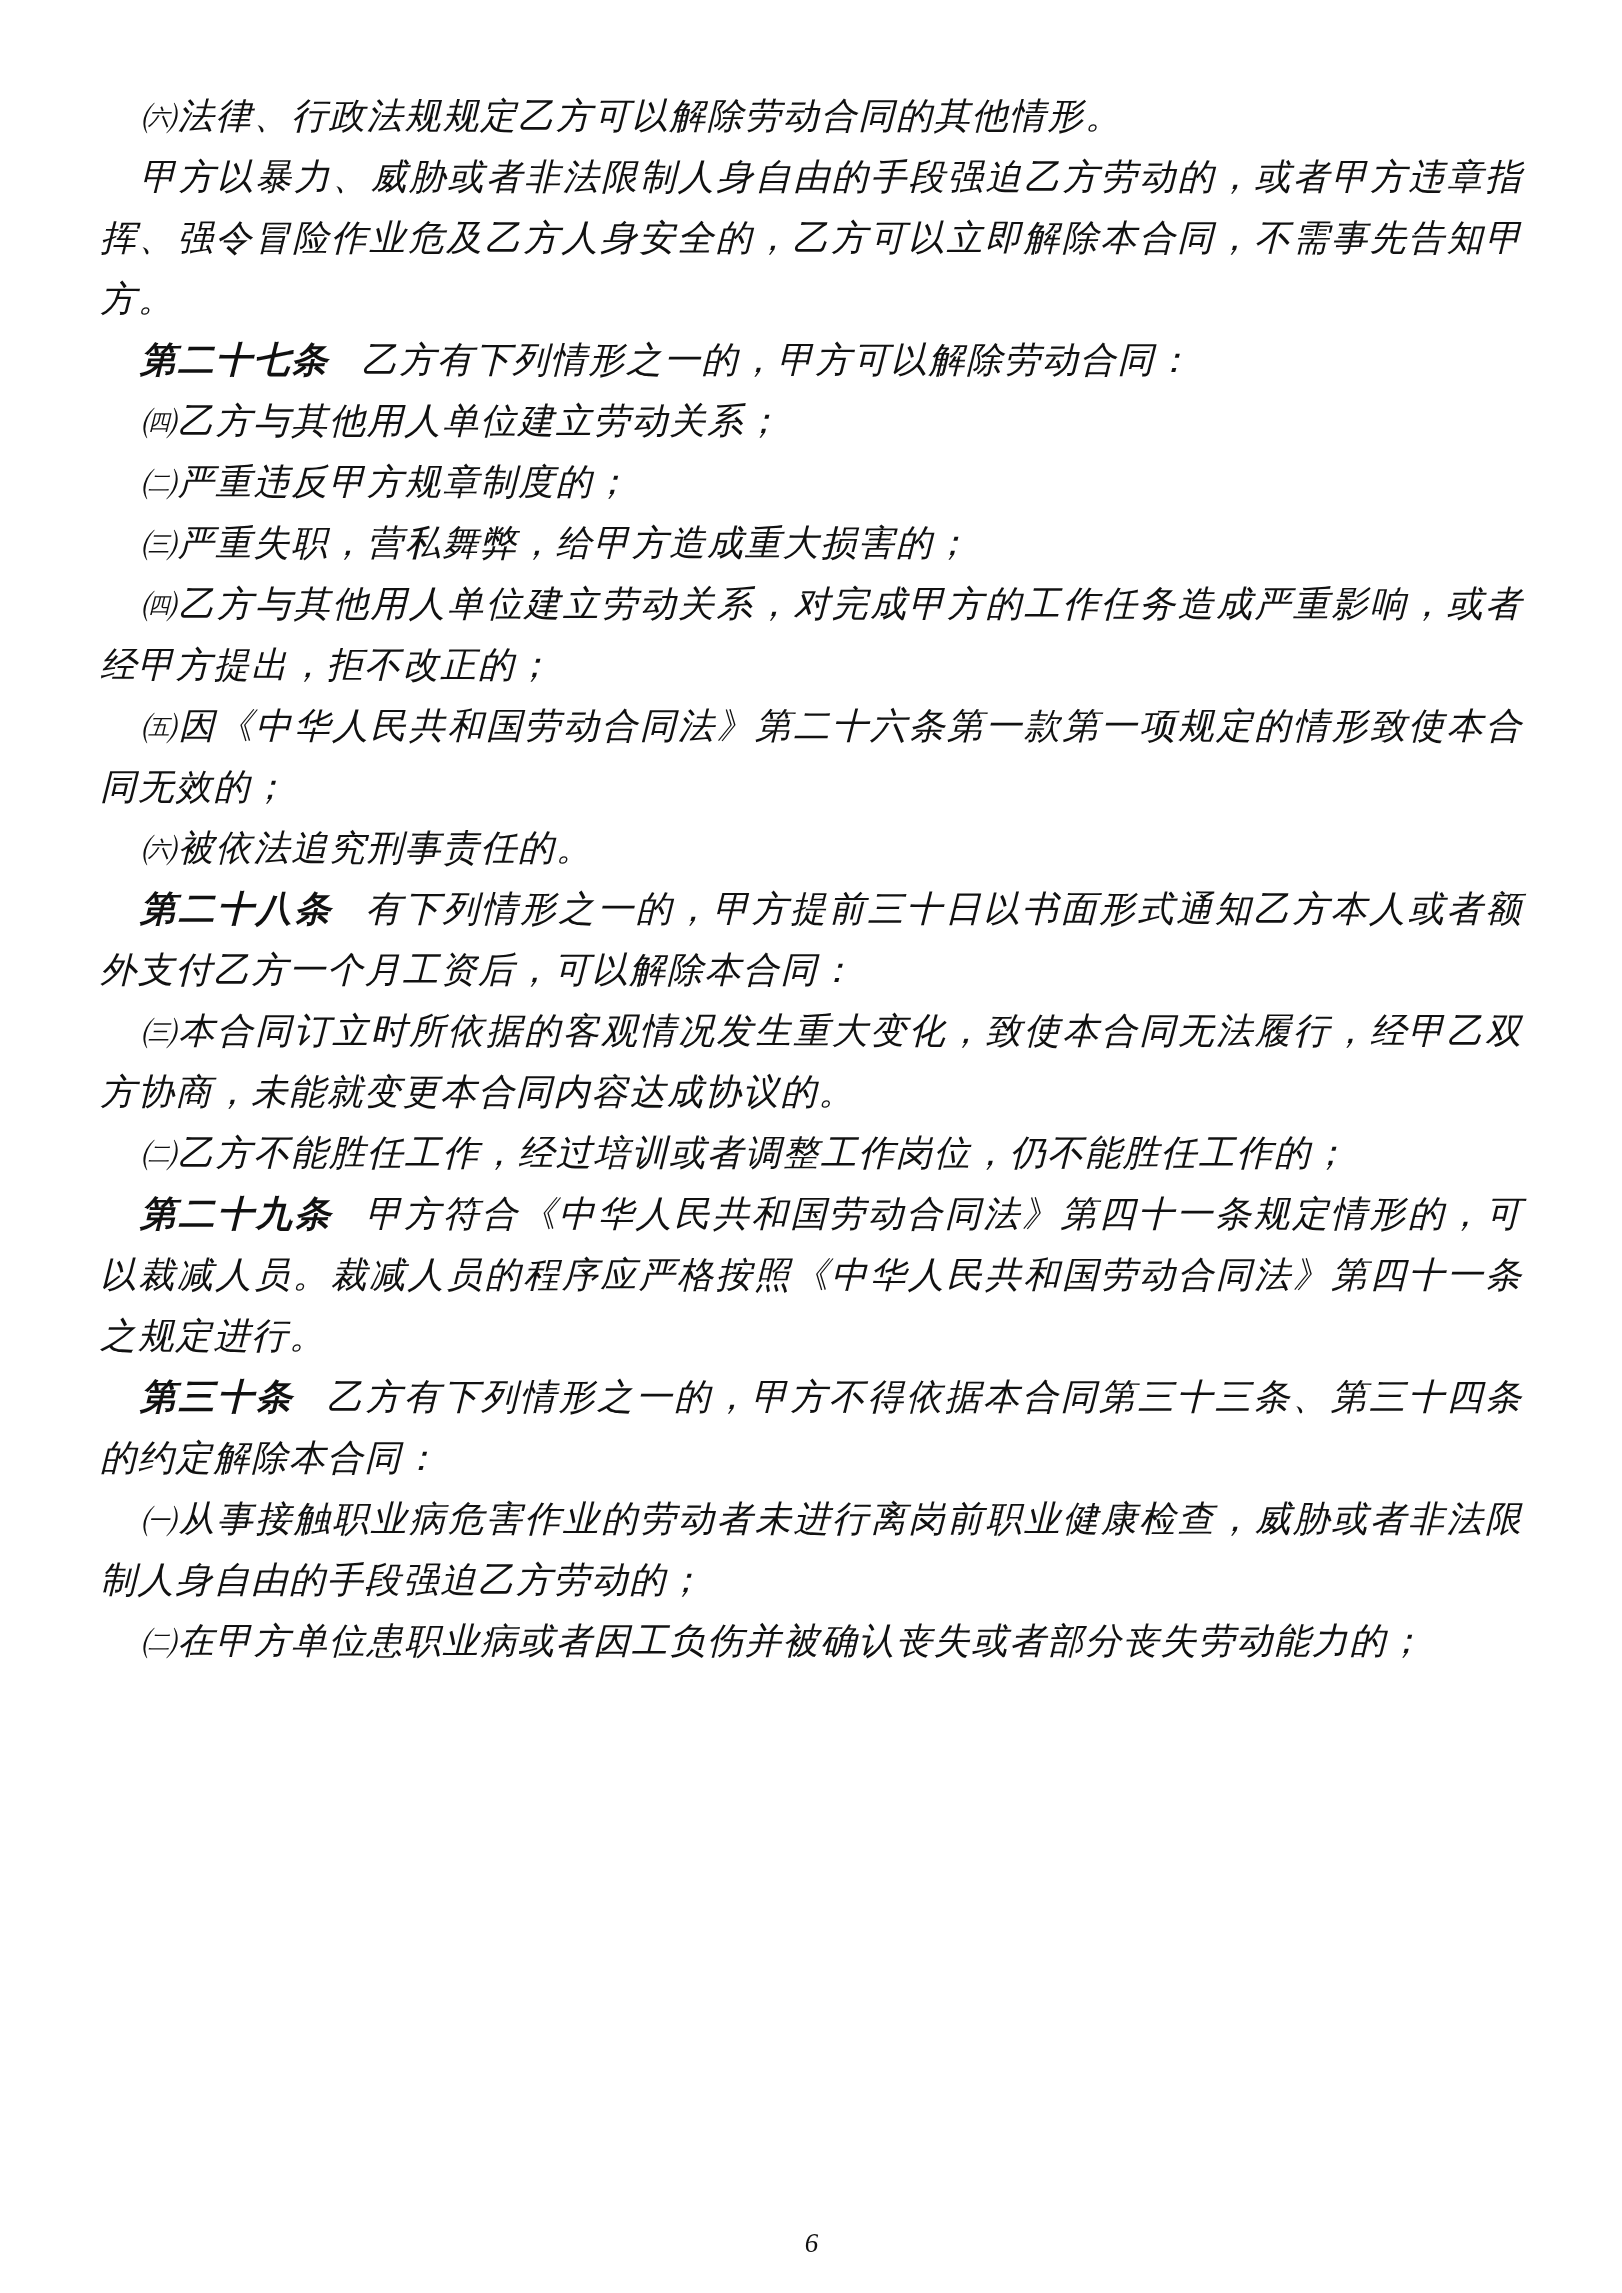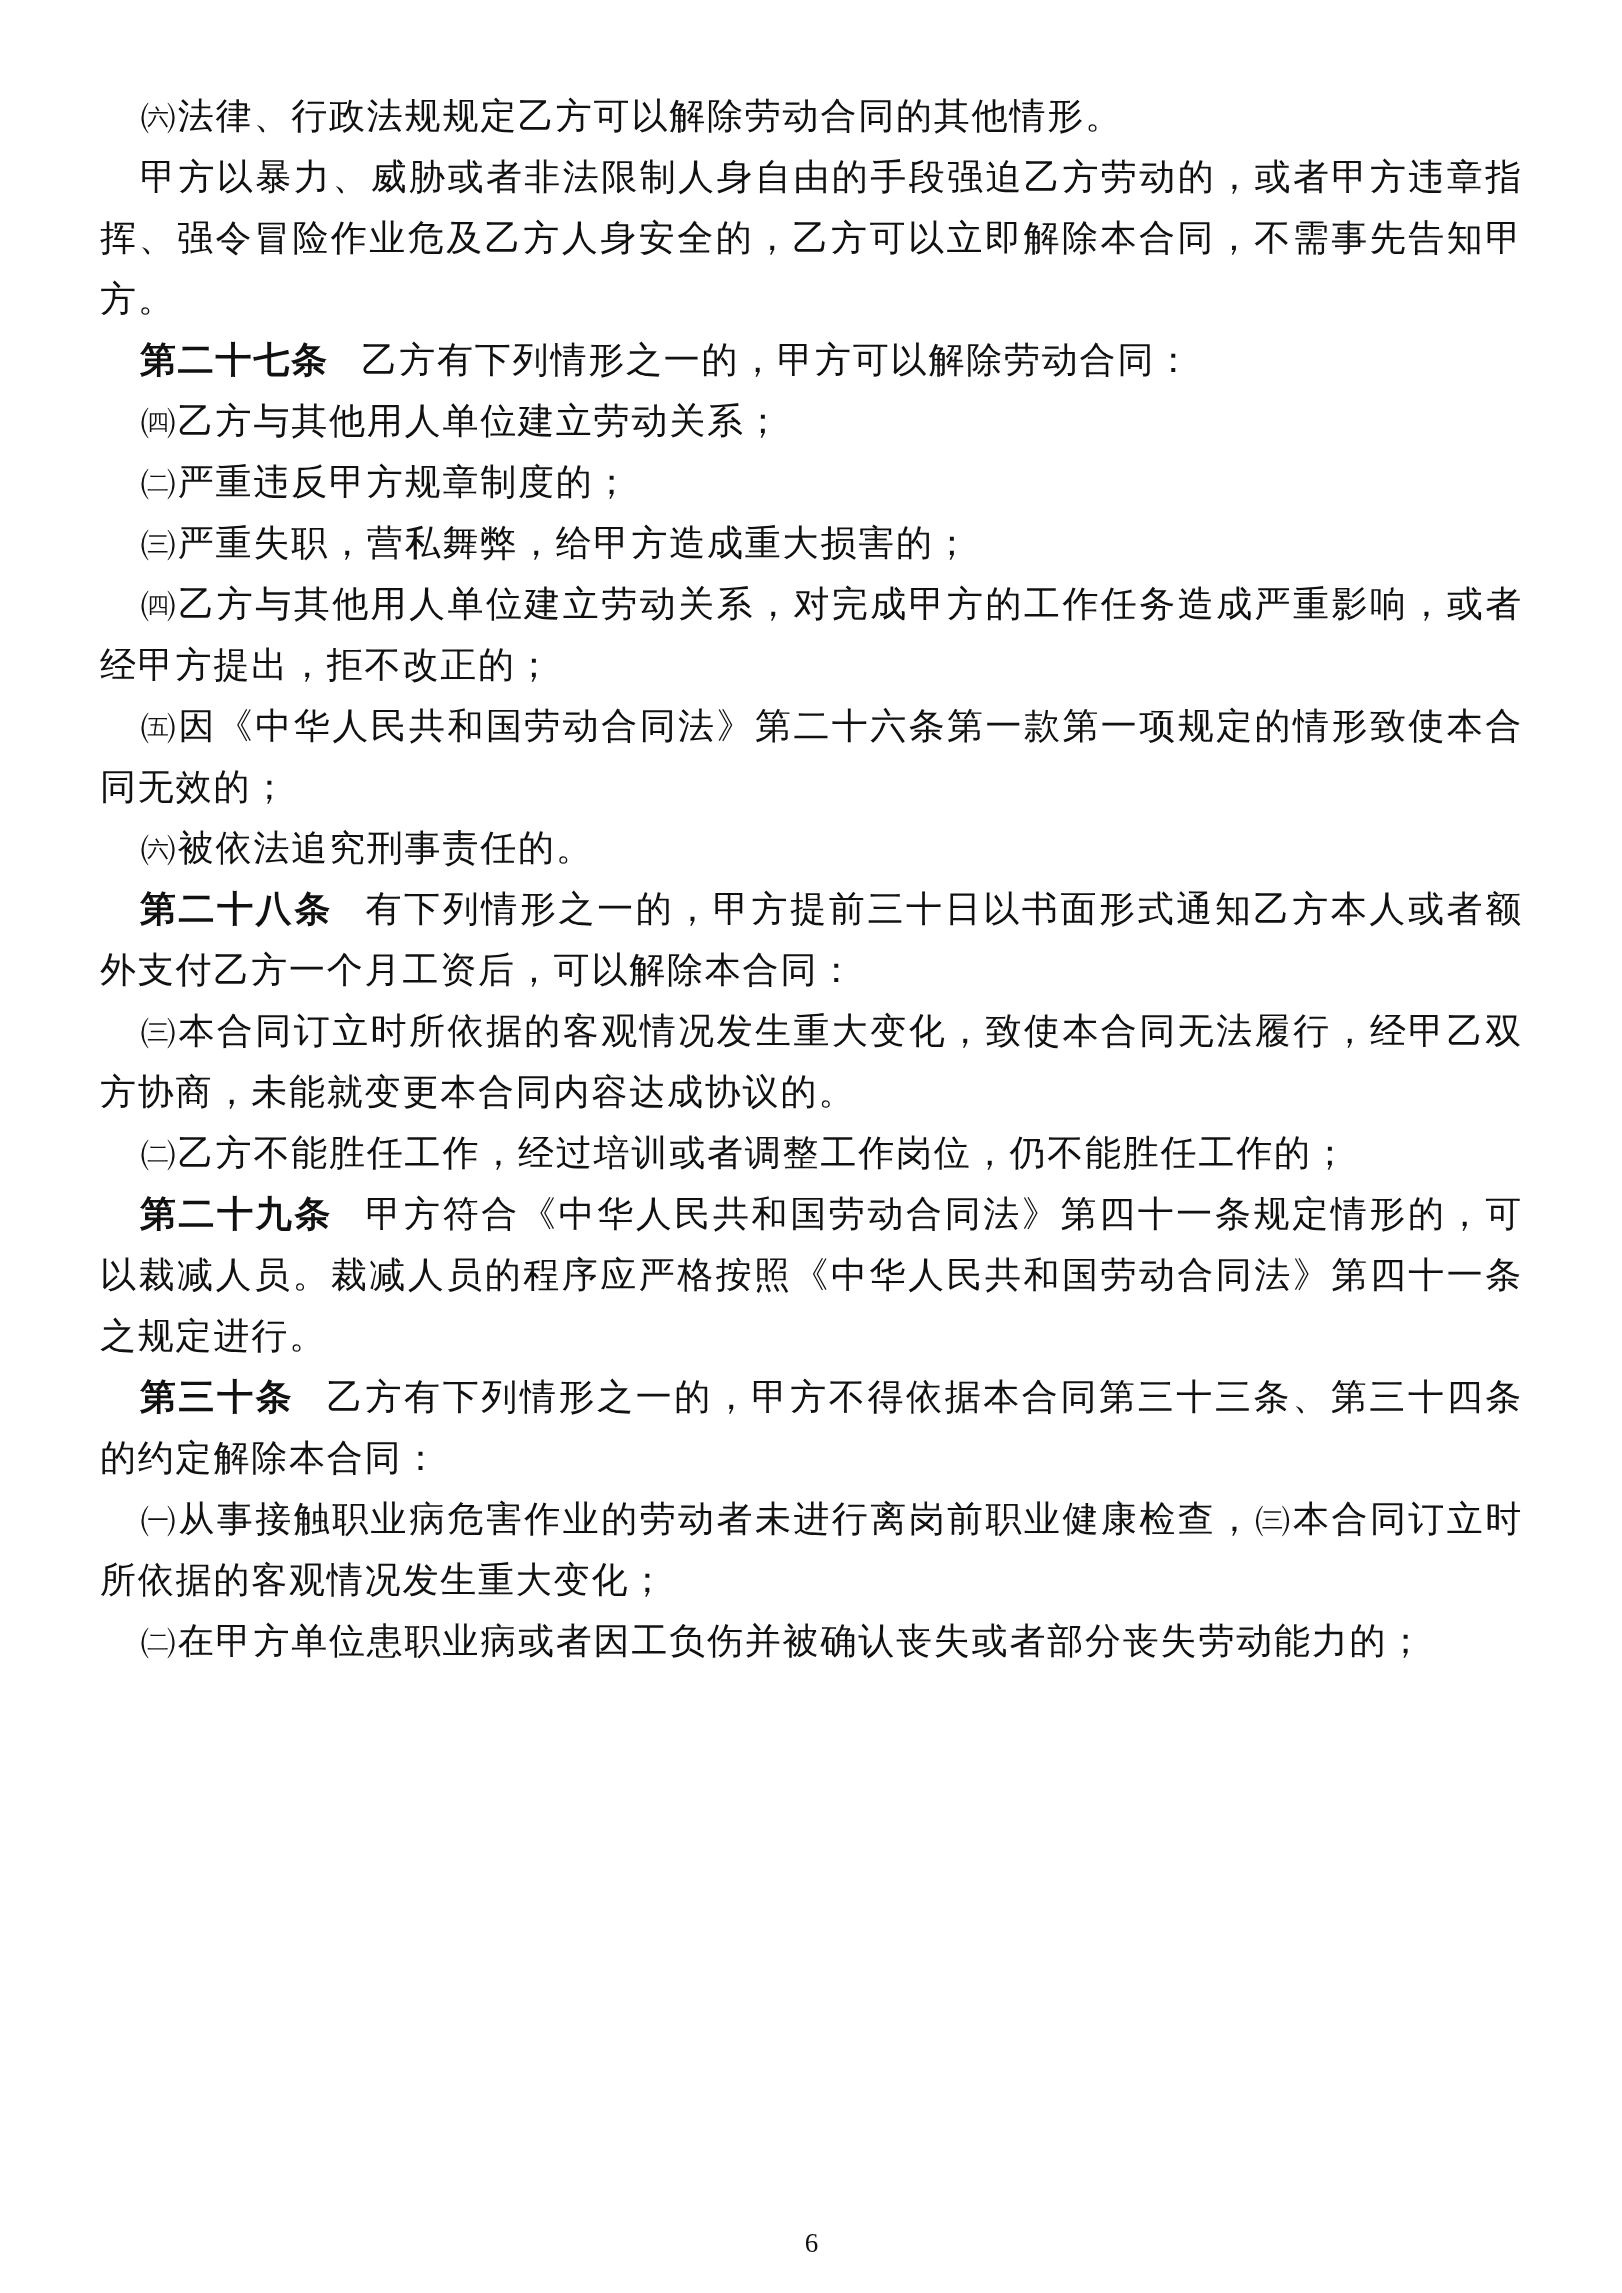--- a/index.html
+++ b/index.html
@@ -10,20 +10,21 @@
   .page {
     position: relative;
     width: 1623px;
     height: 2294px;
     background: #ffffff;
     box-sizing: border-box;
     padding: 86px 100px 0 100px;
     font-family: "Liberation Serif", "DejaVu Serif", serif;
     color: #111111;
     overflow: hidden;
+    font-style: italic;
   }
   .content {
     width: 100%;
   }
   p.para {
     margin: 0;
     font-size: 36px;
     line-height: 61px;
     text-align: justify;
     text-indent: 40px;
@@ -57,18 +58,18 @@
       <p class="para item"><span>㈡严重违反甲方规章制度的；</span></p>
       <p class="para item"><span>㈢严重失职，营私舞弊，给甲方造成重大损害的；</span></p>
       <p class="para item"><span>㈣乙方与其他用人单位建立劳动关系，对完成甲方的工作任务造成严重影响，或者经甲方提出，拒不改正的；</span></p>
       <p class="para item"><span>㈤因《中华人民共和国劳动合同法》第二十六条第一款第一项规定的情形致使本合同无效的；</span></p>
       <p class="para item"><span>㈥被依法追究刑事责任的。</span></p>
       <p class="para article"><span class="article-title">第二十八条</span><span>有下列情形之一的，甲方提前三十日以书面形式通知乙方本人或者额外支付乙方一个月工资后，可以解除本合同：</span></p>
       <p class="para item"><span>㈢本合同订立时所依据的客观情况发生重大变化，致使本合同无法履行，经甲乙双方协商，未能就变更本合同内容达成协议的。</span></p>
       <p class="para item"><span>㈡乙方不能胜任工作，经过培训或者调整工作岗位，仍不能胜任工作的；</span></p>
       <p class="para article"><span class="article-title">第二十九条</span><span>甲方符合《中华人民共和国劳动合同法》第四十一条规定情形的，可以裁减人员。裁减人员的程序应严格按照《中华人民共和国劳动合同法》第四十一条之规定进行。</span></p>
       <p class="para article"><span class="article-title">第三十条</span><span>乙方有下列情形之一的，甲方不得依据本合同第三十三条、第三十四条的约定解除本合同：</span></p>
-      <p class="para item"><span>㈠从事接触职业病危害作业的劳动者未进行离岗前职业健康检查，㈢本合同订立时所依据的客观情况发生重大变化；</span></p>
+      <p class="para item"><span>㈠从事接触职业病危害作业的劳动者未进行离岗前职业健康检查，威胁或者非法限制人身自由的手段强迫乙方劳动的；</span></p>
       <p class="para item"><span>㈡在甲方单位患职业病或者因工负伤并被确认丧失或者部分丧失劳动能力的；</span></p>
     </div>
   <div class="page-number">6</div>
 </div>
 
 
 </body></html>

